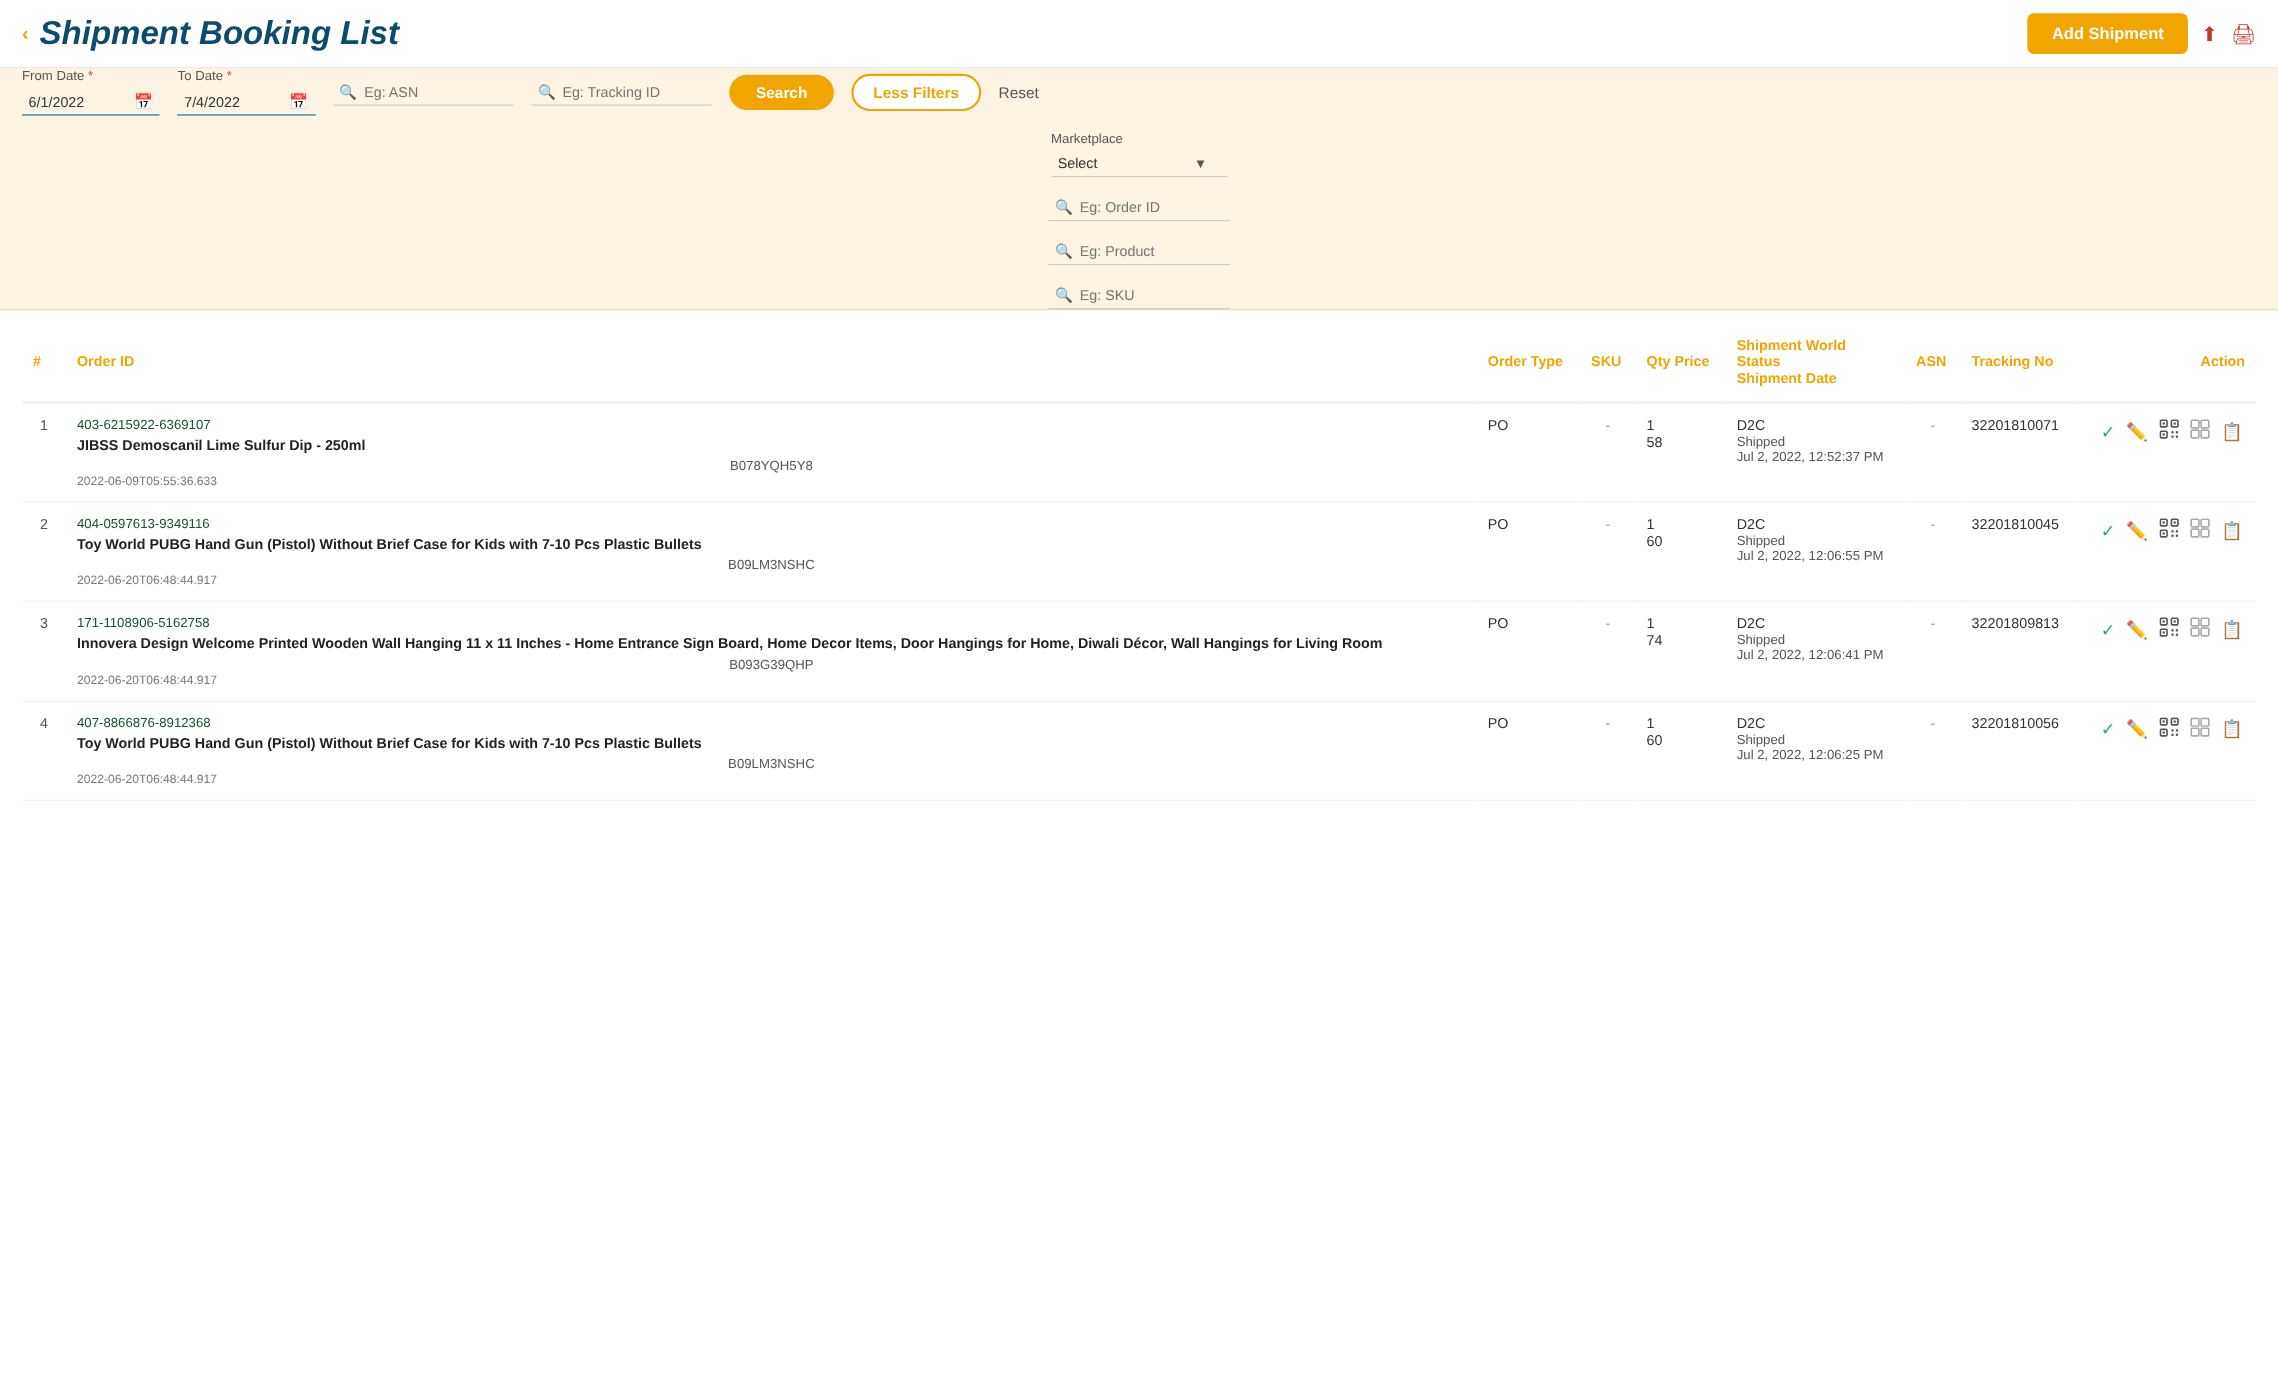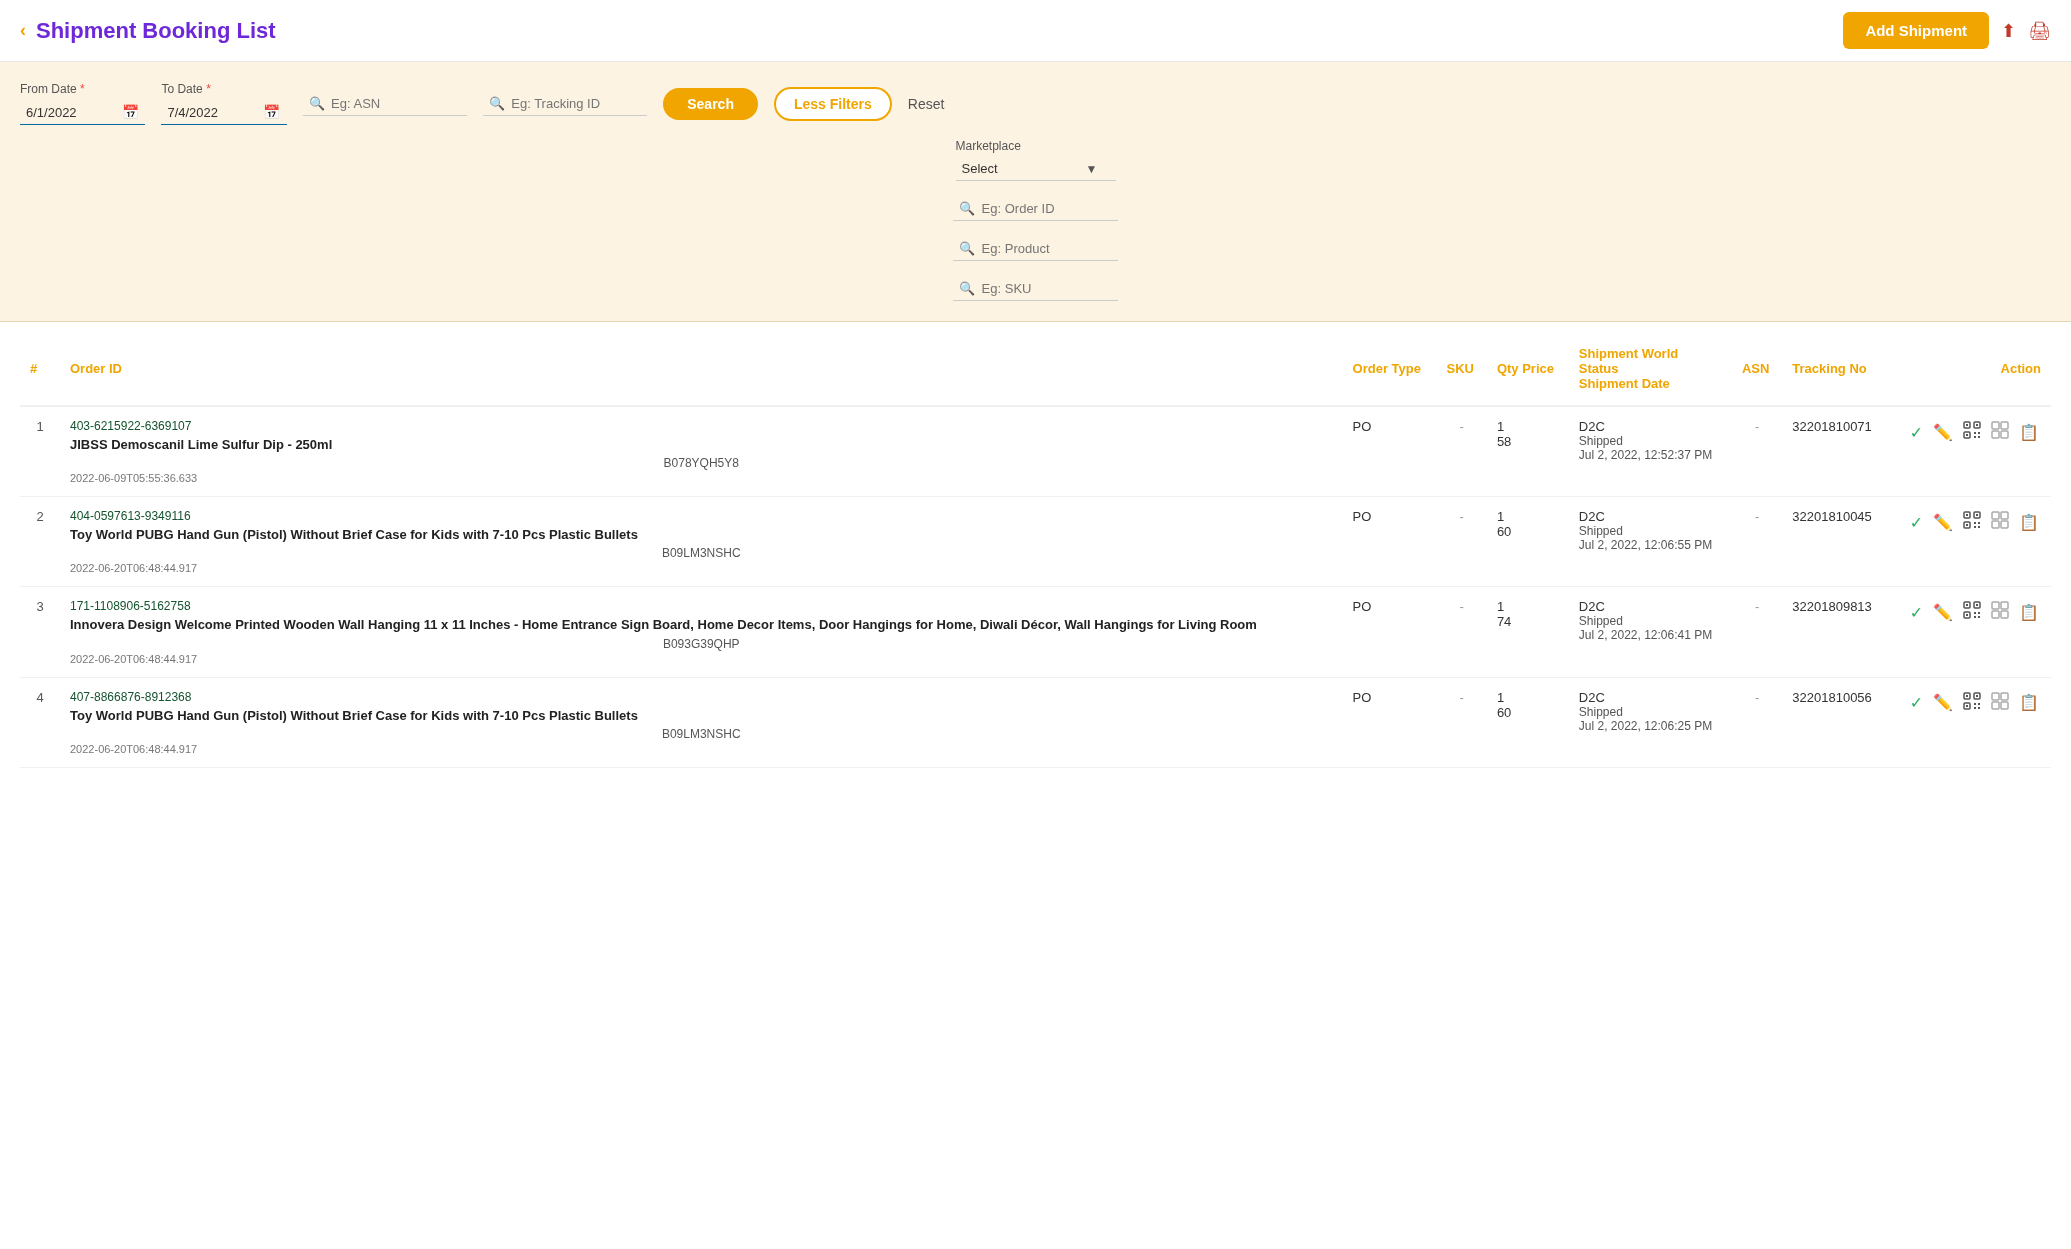--- a/index.html
+++ b/index.html
@@ -4,27 +4,27 @@
   <style>
     * { box-sizing: border-box; margin: 0; padding: 0; font-family: 'Segoe UI', Arial, sans-serif; }
     body { background: #f5f5f5; font-size: 13px; color: #333; }
 
     .app-container { background: #fff; min-height: 100vh; }
 
     
     .header { display: flex; align-items: center; justify-content: space-between; padding: 12px 20px; border-bottom: 1px solid #e8e8e8; background: #fff; }
     .header-left { display: flex; align-items: center; gap: 10px; }
     .back-btn { color: #f0a500; font-size: 18px; cursor: pointer; background: none; border: none; font-weight: bold; }
-    .page-title { font-size: 22px; font-weight: 600; color: #6d28d9; }
+    .page-title { font-size: 30px; font-weight: 600; color: #0c4a6e; font-style: italic; }
     .header-actions { display: flex; align-items: center; gap: 12px; }
     .btn-add { background: #f0a500; color: #fff; border: none; border-radius: 6px; padding: 10px 22px; font-size: 15px; font-weight: 600; cursor: pointer; margin-left: 13px; }
     .header-icon-btn { background: none; border: none; cursor: pointer; color: #c0392b; font-size: 18px; }
 
     
-    .filter-area { background: #fdf3e3; padding: 20px 20px; border-bottom: 1px solid #e8d5b0; }
+    .filter-area { background: #fdf3e3; padding: 0 20px; border-bottom: 1px solid #e8d5b0; }
     .filter-row { display: flex; align-items: center; gap: 16px; margin-bottom: 14px; flex-wrap: wrap; }
     .filter-row:last-child { margin-bottom: 0; flex-direction: column; }
     .filter-group { display: flex; flex-direction: column; gap: 4px; }
     .filter-label { font-size: 12px; color: #555; }
     .filter-label .required { color: #e74c3c; }
     .date-input-wrap { display: flex; align-items: center; border-bottom: 1px solid #0369a1; background: transparent; padding: 4px 6px; gap: 6px; min-width: 120px; }
     .date-input-wrap input { border: none; background: transparent; font-size: 13px; color: #333; outline: none; width: 90px; }
     .date-icon { color: #888; font-size: 14px; }
     .search-input-wrap { display: flex; align-items: center; border-bottom: 1px solid #ccc; background: transparent; padding: 4px 6px; gap: 6px; min-width: 160px; }
     .search-input-wrap input { border: none; background: transparent; font-size: 13px; color: #aaa; outline: none; width: 130px; }

